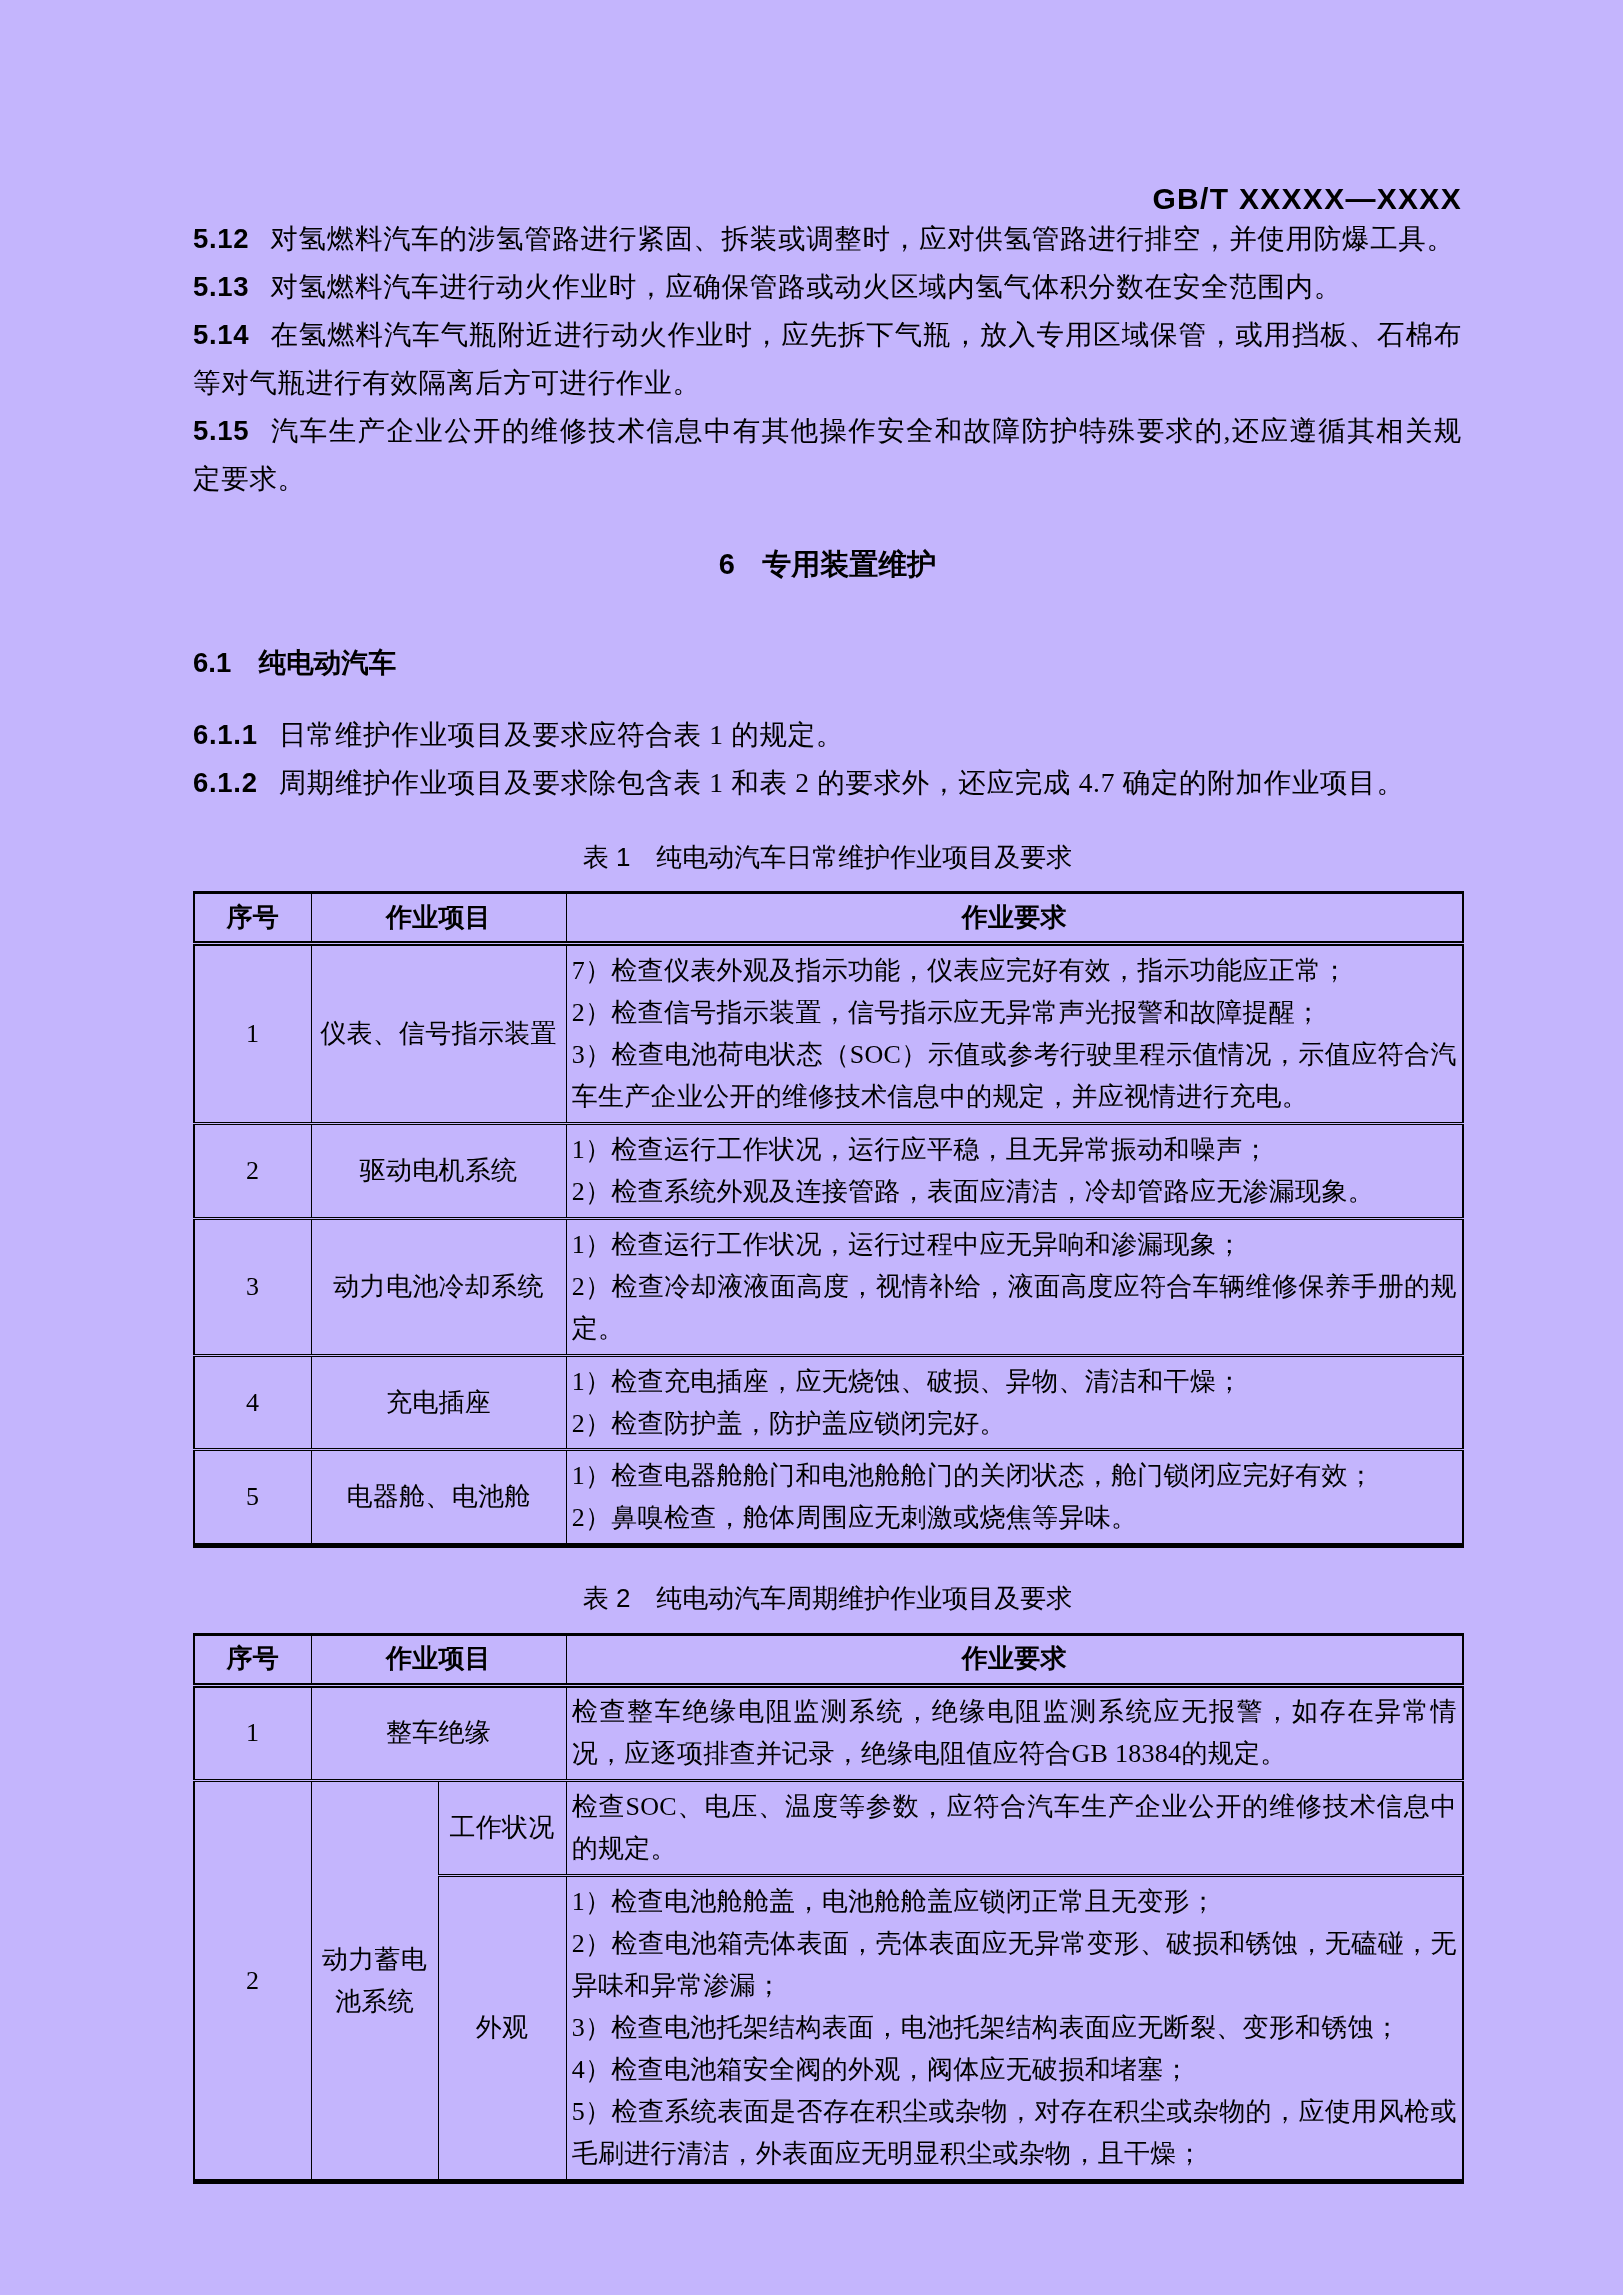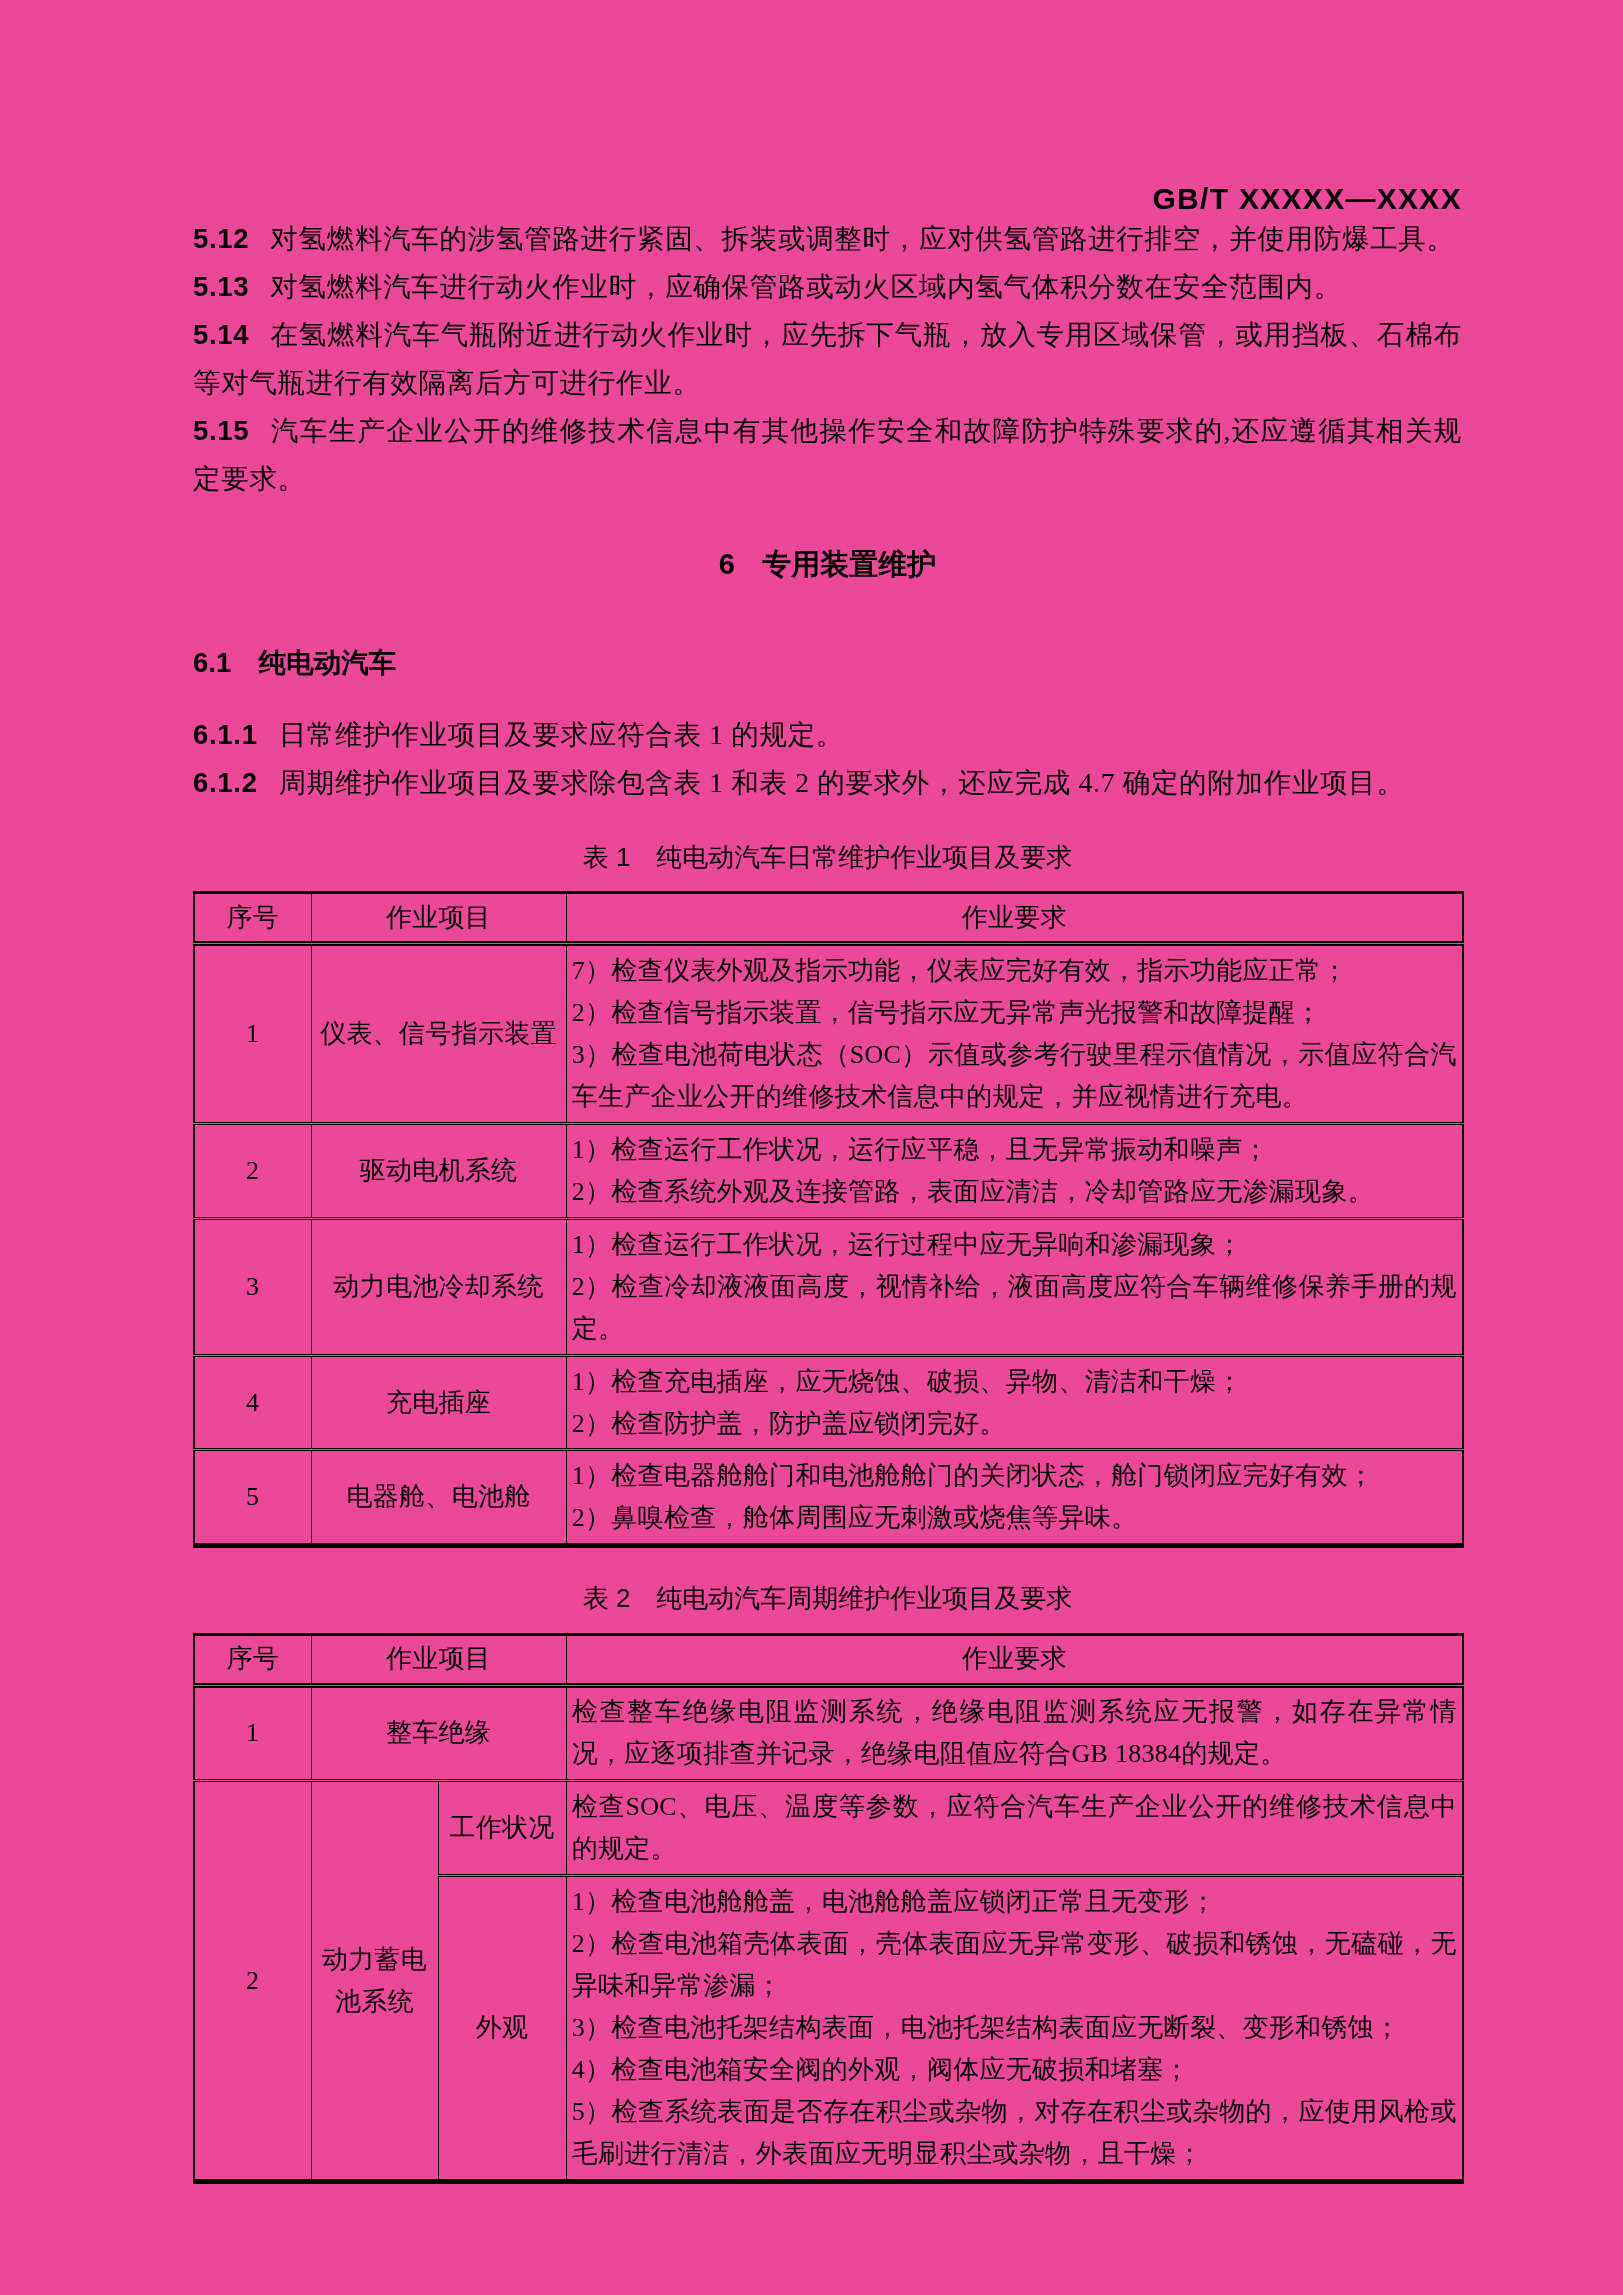--- a/index.html
+++ b/index.html
@@ -1,20 +1,20 @@
 <!DOCTYPE html>
 <html style="font-size:10.5px"><head>
 <meta charset="utf-8">
 <style>
   html,body{margin:0;padding:0;background:#e8e8e8;}
   .page{
     position:relative;
     width:1623px;
     min-height:2295px;
-    background:#ec4899;
+    background:#c4b5fd;
     color:#000;
     font-family:"Liberation Serif","DejaVu Serif",serif;
     box-sizing:border-box;
     overflow:hidden;
   }
   .content{margin:0 161px 0 193px;width:1269px;}
   
   .doc-header{
     padding-top:182px;
     text-align:right;
@@ -71,21 +71,21 @@
     border-collapse:collapse;
     table-layout:fixed;
     font-size:26px;
     line-height:42px;
     letter-spacing:0.3px;
     border:2px solid #000;
     border-top-width:3.9px;
     border-bottom-width:5.9px;
   }
   table.gbt th{
-    font-weight:normal;
+    font-weight:bold;
     text-align:center;
     vertical-align:middle;
     height:47px;
     border-left:1.3px solid #000;
     border-right:1.3px solid #000;
     border-bottom:5.9px double #000;
     padding:0 3.9px;
   }
   table.gbt td{
     border-left:1.3px solid #000;

